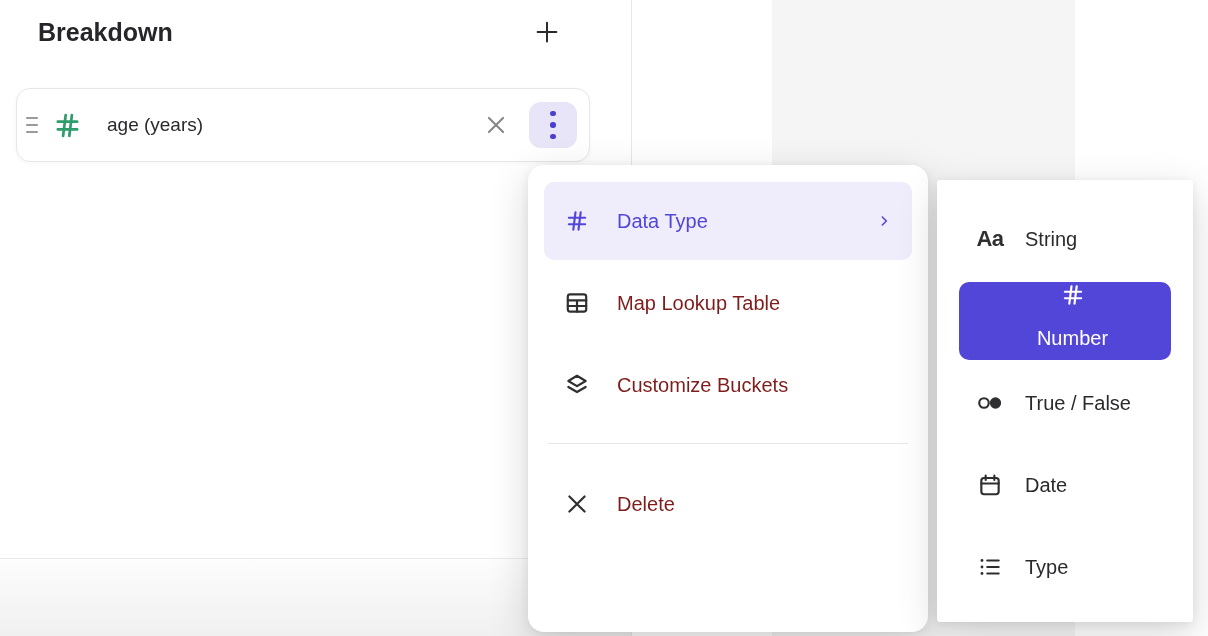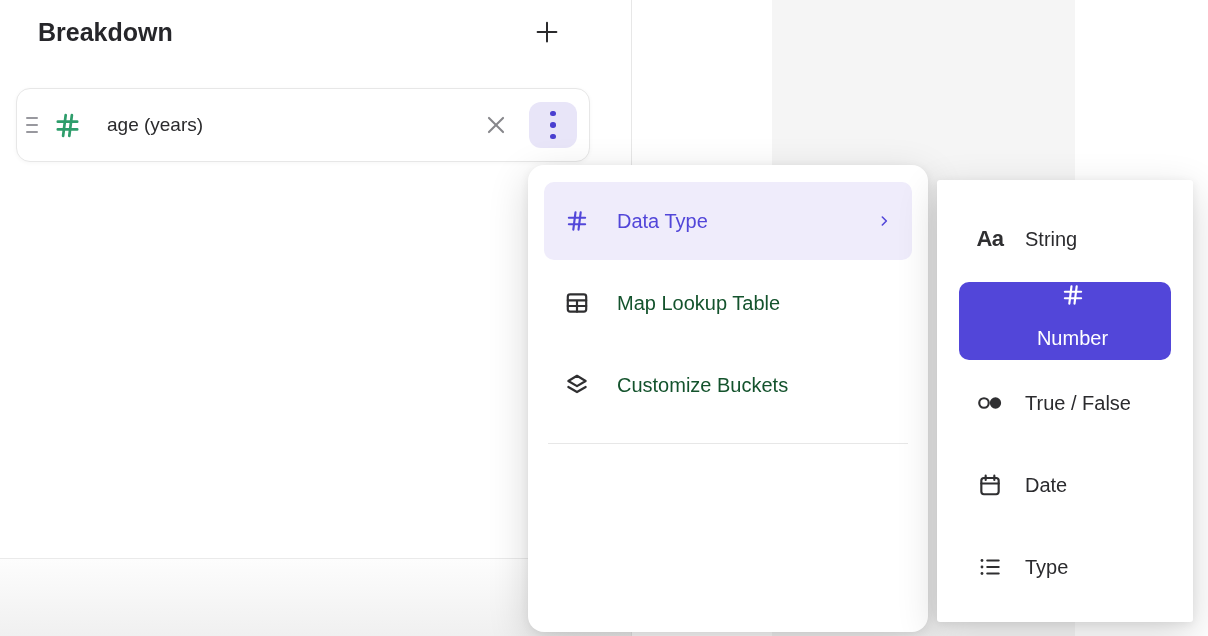--- a/index.html
+++ b/index.html
@@ -34,21 +34,21 @@
   .close-btn { color:#87878b; background:none; border:none; padding:2px; margin-right:18px; cursor:pointer; display:flex; }
   .dots-btn { width:48px; height:46px; margin-right:12px; border:none; border-radius:12px; background:#e8e5f8;
     display:flex; flex-direction:column; align-items:center; justify-content:center; gap:6px; cursor:pointer; }
   .dots-btn span { width:5.5px; height:5.5px; border-radius:50%; background:#4a3fd0; }
 
   
   .context-menu { position:absolute; left:528px; top:165px; width:400px; height:467px; background:#fff;
     border-radius:16px; box-shadow:0 12px 40px rgba(0,0,0,.16), 0 2px 10px rgba(0,0,0,.07);
     padding:17px 16px; z-index:5; }
   .menu-item { height:78px; border-radius:10px; display:flex; align-items:center; padding:0 20px; gap:27px;
-    font-size:20px; font-weight:500; color:#14532d; margin-bottom:4px; cursor:pointer; }
+    font-size:20px; font-weight:500; color:#7f1d1d; margin-bottom:4px; cursor:pointer; }
   .menu-item .mi-icon { flex:none; color:#2f2f31; }
   .menu-item.highlighted { background:#efecfb; color:#5246d9; }
   .menu-item.highlighted .mi-icon { color:#5246d9; }
   .mi-chevron { margin-left:auto; color:#5246d9; }
   .menu-divider { height:1px; background:#e7e7e7; margin:19px 4px 21px; }
 
   
   .submenu { position:absolute; left:937px; top:180px; width:256px; height:442px; background:#fff;
     border-radius:3px; box-shadow:0 12px 40px rgba(0,0,0,.16), 0 2px 10px rgba(0,0,0,.07);
     padding:20px 22px 16px; z-index:6;text-align:center; }
@@ -114,20 +114,26 @@
     <span>Map Lookup Table</span>
   </div>
   <div class="menu-item">
     <svg class="mi-icon" width="26" height="26" viewBox="0 0 24 24" fill="none" stroke="currentColor" stroke-width="2" stroke-linecap="round" stroke-linejoin="round">
         <path d="M12 3.5l8 4.8-8 4.8-8-4.8z"></path>
         <path d="M4 13.8l8 4.7 8-4.7"></path>
       </svg>
     <span>Customize Buckets</span>
   </div>
   <div class="menu-divider"></div>
+  <div class="menu-item">
+    <svg class="mi-icon" width="26" height="26" viewBox="0 0 24 24" fill="none" stroke="currentColor" stroke-width="2" stroke-linecap="round">
+        <path d="M5 5l14 14M19 5L5 19"></path>
+      </svg>
+    <span>Delete</span>
+  </div>
 </div>
 
 <div class="submenu">
   <div class="sub-item">
     <span class="sub-icon">
         <span class="aa-glyph">Aa</span>
       </span>
     <span>String</span>
   </div>
   <div class="sub-item selected">

